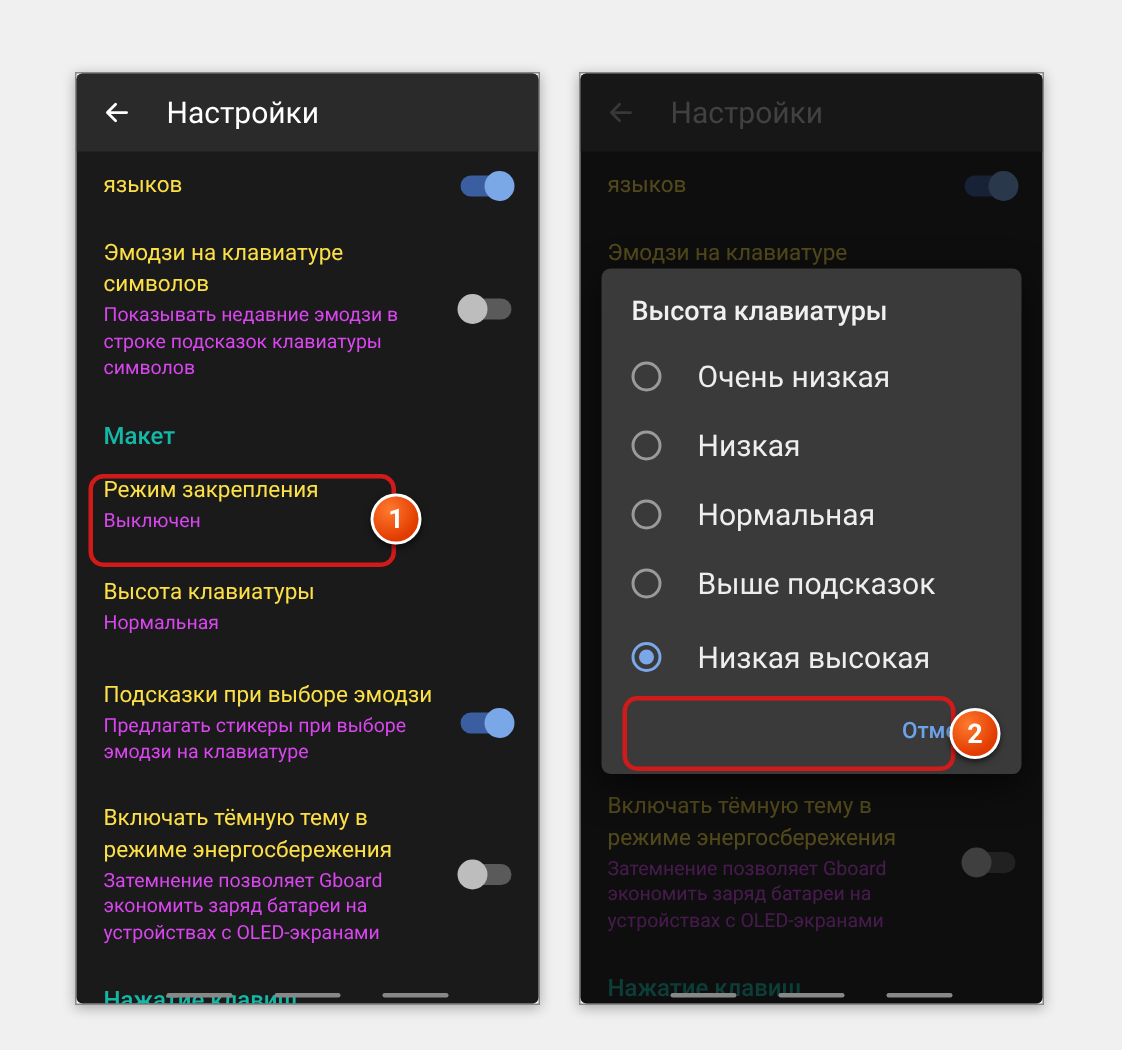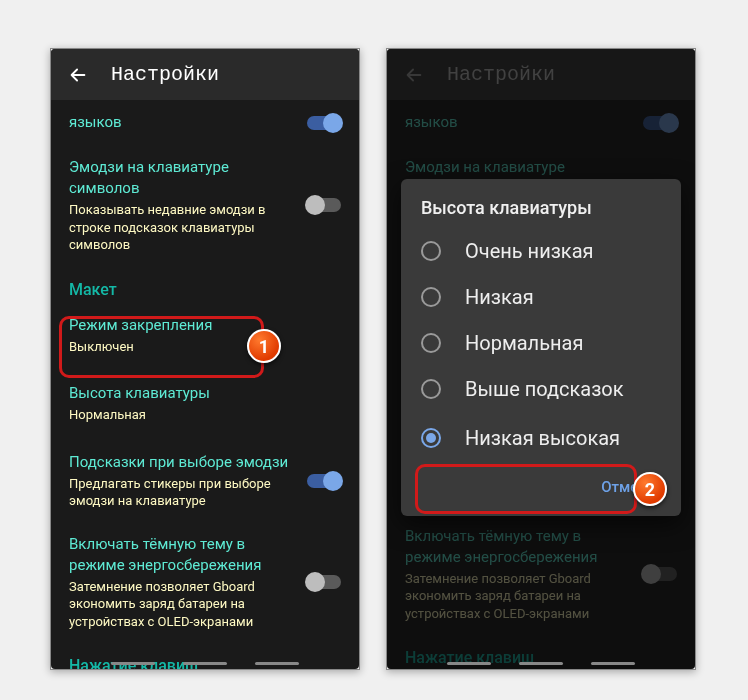--- a/index.html
+++ b/index.html
@@ -24,35 +24,34 @@
     overflow: hidden;
     border-radius: 4px;
   }
   .topbar {
     display: flex;
     align-items: center;
     padding: 14px 16px;
     background: #2a2a2a;
     color: #fff;
     font-size: 20px;
-    font-family: Liberation Mono, monospace;
   }
   .back-icon svg { width: 22px; height: 22px; }
   .back-icon { margin-right: 22px; display: flex; align-items: center; }
   .content { padding: 0; }
   .row {
     padding: 12px 18px;
     border-bottom: 0 solid transparent;
     display: flex;
     align-items: center;
     justify-content: space-between;
   }
   .row .text { flex: 1; min-width: 0; }
-  .row .title { font-size: 15px; color: #5eead4; line-height: 1.4; }
-  .row .sub { font-size: 13px; color: #fef9c3; line-height: 1.35; margin-top: 2px; }
+  .row .title { font-size: 15px; color: #fde047; line-height: 1.4; }
+  .row .sub { font-size: 13px; color: #d946ef; line-height: 1.35; margin-top: 2px; }
   .section-header {
     padding: 14px 18px 4px;
     color: #14b8a6;
     font-size: 16px;
     font-weight: 500;
   }
   .toggle {
     width: 34px; height: 14px; border-radius: 10px; position: relative;
     flex: 0 0 auto; margin-left: 12px;
   }

